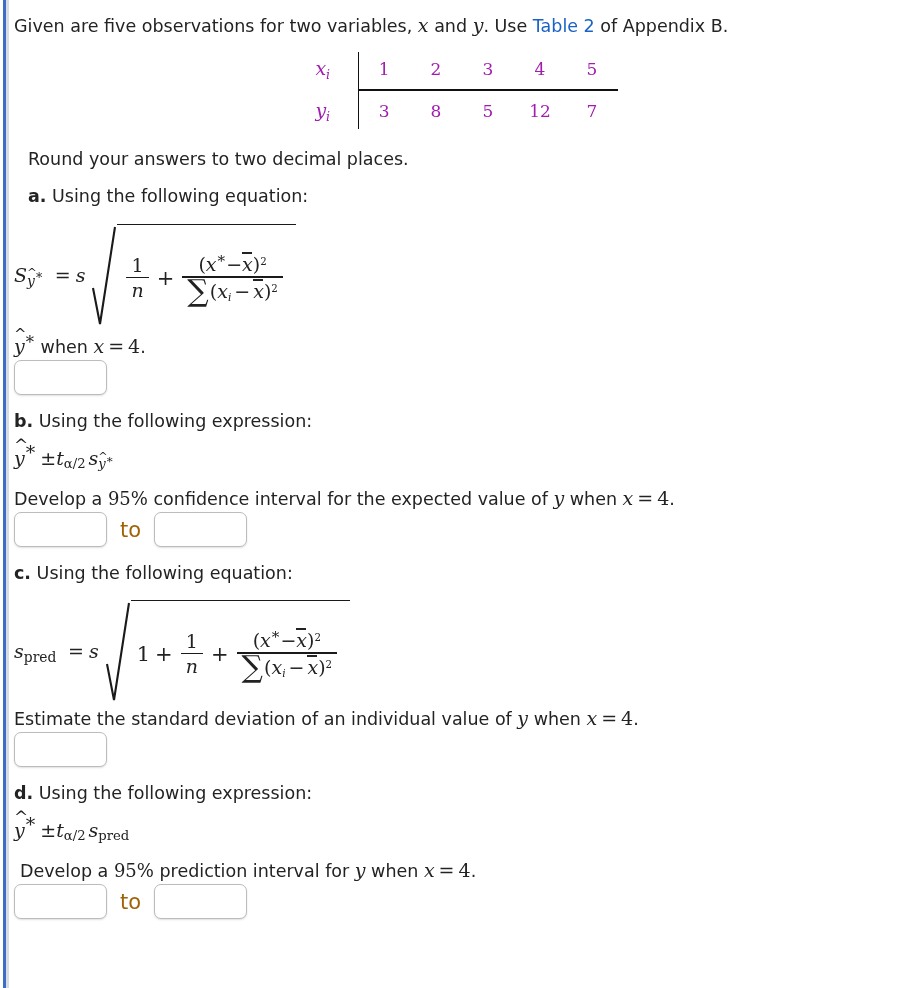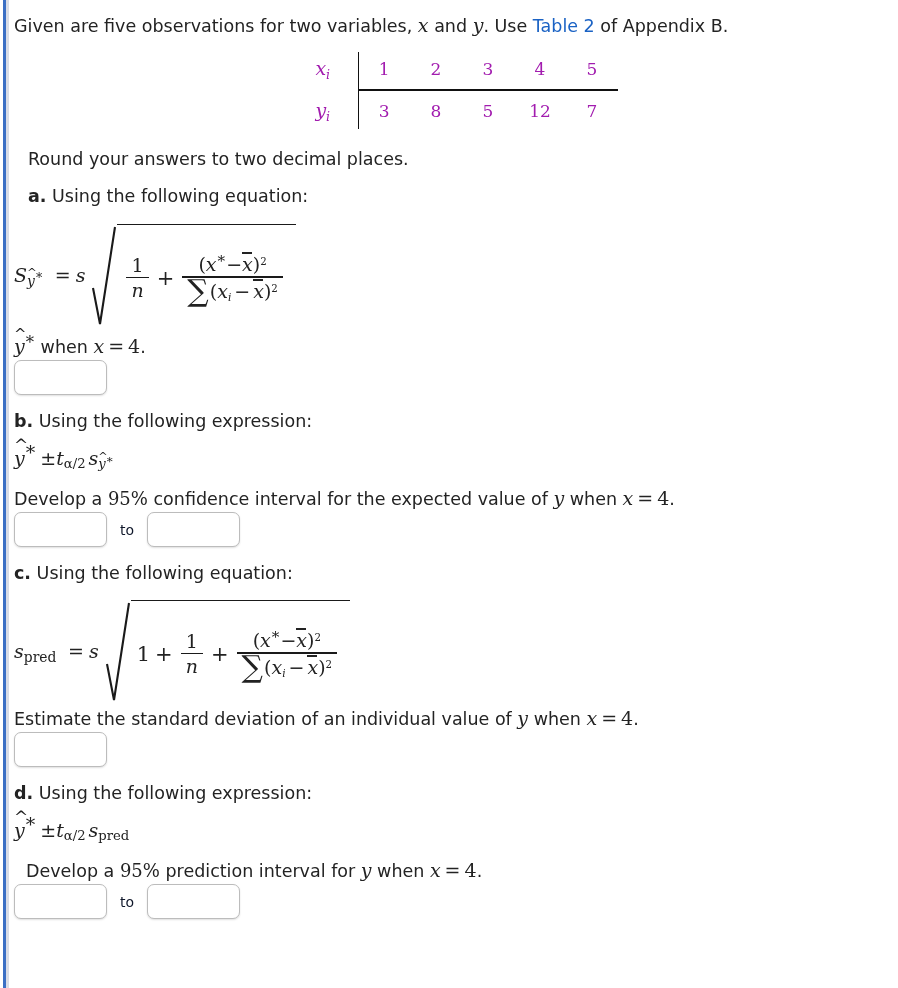--- a/index.html
+++ b/index.html
@@ -174,23 +174,23 @@
     vertical-align: middle;
     font-family: "DejaVu Sans", "Liberation Sans", sans-serif;
     font-size: 15px;
     padding: 0 7px;
     color: #222;
     outline: none;
   }
   .to-word {
     display: inline-block;
     vertical-align: middle;
-    font-size: 14px;
+    font-size: 21px;
     padding: 0 8px;
-    color: #0f172a;
+    color: #a16207;
   }
 
   
   .eqrow {
     display: flex;
     align-items: center;
     font-family: "DejaVu Serif", "Liberation Serif", serif;
   }
   .lhs {
     font-family: "DejaVu Serif", "Liberation Serif", serif;
@@ -391,21 +391,21 @@
   <input class="ansbox abs" style="left: 14px; top: 732px;" type="text" value="">
 
   <div class="abs prose" style="left:14px; top:782px; white-space:nowrap; margin-left:0;">
     <span class="label-bold">d.</span><span>&nbsp;</span><span>Using the following expression:</span>
   </div>
 
   <div class="abs inline-math" style="left:14px; top:813px;">
     <span class="hatwrap"><span class="hatmark">^</span><span class="mi">y</span></span><span class="star">*</span><span class="mo" style="padding-left:4px;">±</span><span class="mi">t</span><span class="sub" style="font-style:normal;">α/2</span><span class="mi" style="padding-left:3px;">s</span><span class="subup">pred</span>
   </div>
 
-  <div class="abs prose" style="left:14px; top:858px; white-space:nowrap; margin-left:12px;text-align:center;">
+  <div class="abs prose" style="left:14px; top:858px; white-space:nowrap; margin-left:6px;text-align:center;">
     <span>Develop a </span><span class="mn" style="font-size:18px;">95%</span><span> prediction interval for </span><span class="mi">y</span><span> when </span><span class="mi">x</span><span class="mo" style="padding:0 4px;">=</span><span class="mn">4</span><span>.</span>
   </div>
 
   <div class="abs" style="left:14px; top:884px;">
     <input class="ansbox" type="text" value="" style="">
     <span class="to-word">to</span>
     <input class="ansbox" type="text" value="" style="">
   </div>
 
 </div>

